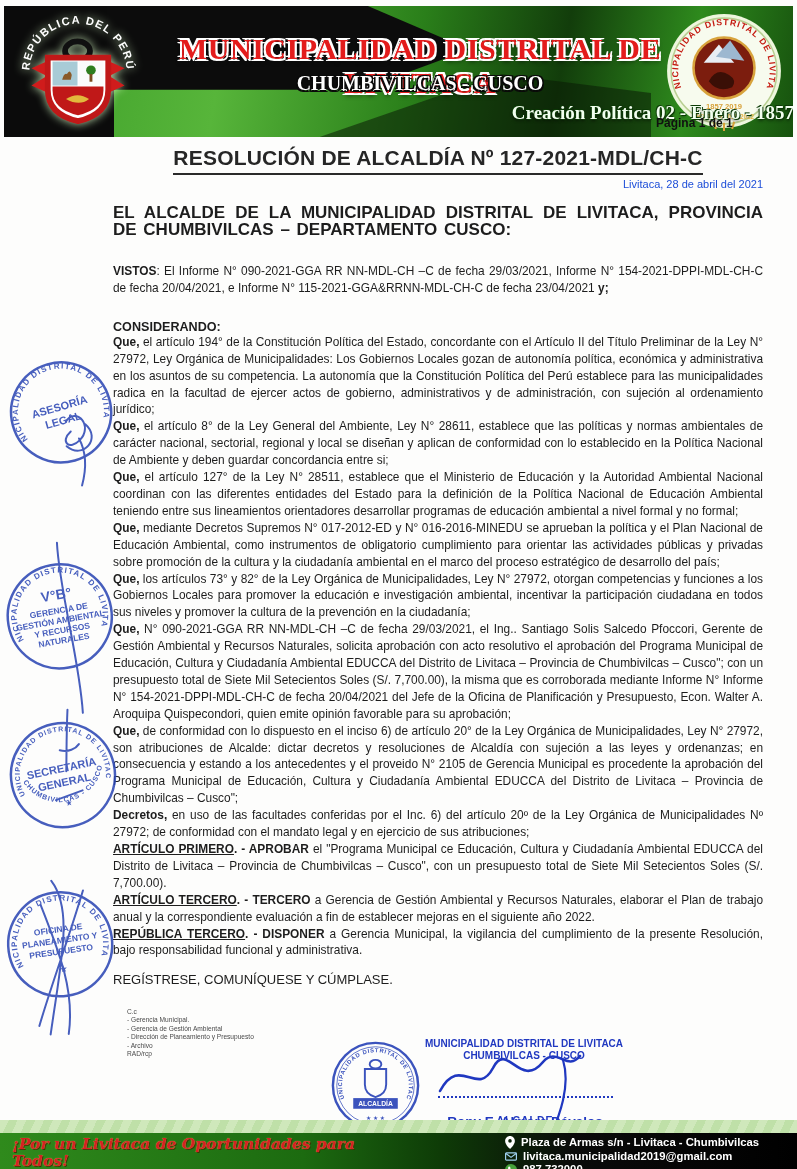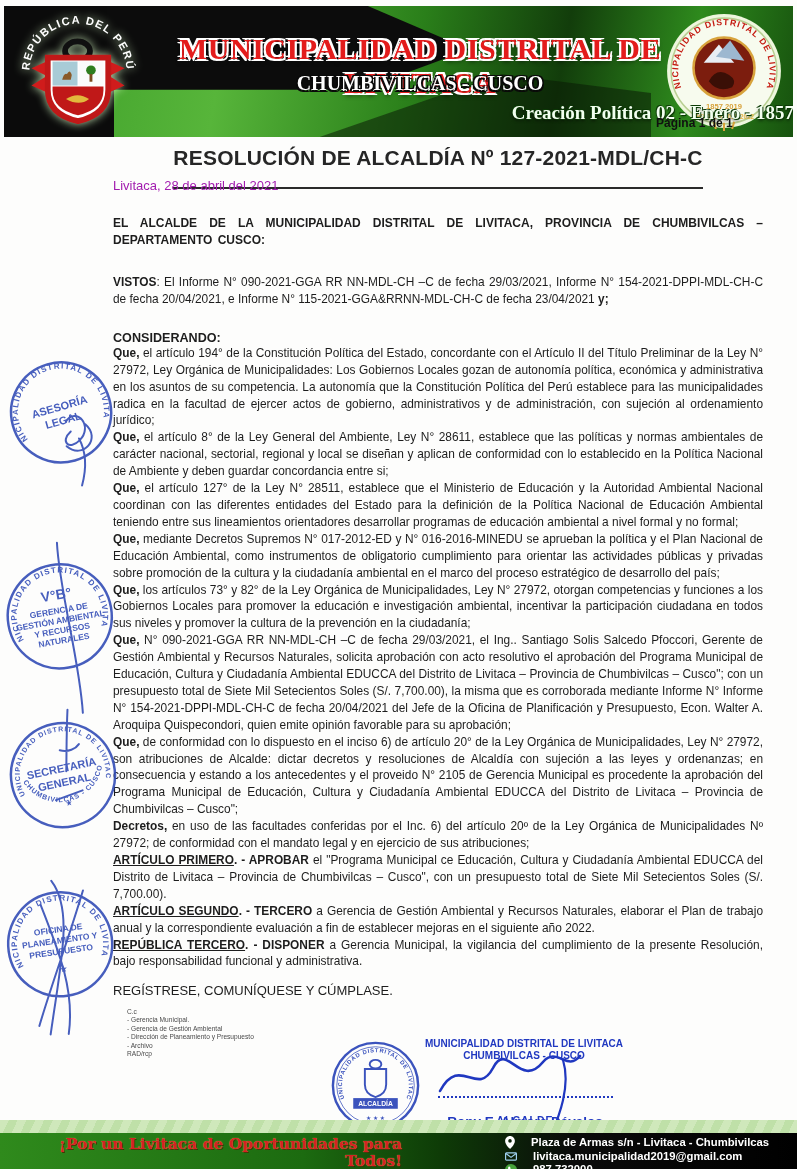--- a/index.html
+++ b/index.html
@@ -22,23 +22,23 @@
   .hdr-crea{position:absolute;left:20px;width:770px;top:96px;text-align:right;
     font-family:"Liberation Serif",serif;font-weight:900;font-size:19px;color:#f2fff0;
     text-shadow:1px 1px 0 #0c3a06,-1px -1px 0 #0c3a06,0 2px 3px rgba(0,0,0,.5);}
   .pagina{position:absolute;left:652px;top:110px;font-size:12px;font-weight:bold;color:#101010;}
   .arms,.seal{position:absolute;top:6px;}
   .arms{left:14px;}
   .seal{right:8px;top:4px;}
   
   .doc{position:absolute;left:113px;top:146px;width:650px;}
   .doc-title{text-align:center;font-size:21px;font-weight:bold;letter-spacing:.2px;color:#262626;}
-  .doc-title span{border-bottom:2.5px solid #2a2a2a;padding-bottom:18px;}
-  .doc-date{font-size:13px;margin-top:8px;color:#a21caf;}
-  .addr{margin-top:22px;font-weight:bold;font-size:12px;line-height:17px;text-align:justify;word-spacing:2px;}
+  .doc-title span{border-bottom:2.5px solid #2a2a2a;padding-bottom:4px;}
+  .doc-date{text-align:right;font-size:11px;margin-top:8px;color:#1d4ed8;}
+  .addr{margin-top:14px;font-weight:bold;font-size:17px;line-height:17px;text-align:justify;word-spacing:2px;}
   .para{margin:0;font-size:11.9px;line-height:16.9px;text-align:justify;color:#1d1d1d;}
   .mt10{margin-top:25px;}
   .hdg{font-weight:bold;font-size:12.6px;margin:23px 0 0 0;}
   .u{text-decoration:underline;}
   .closing{margin-top:13px;font-weight:normal;font-size:13px;}
   
   .cc{position:absolute;left:127px;top:1008px;font-size:6.6px;line-height:8.4px;color:#4a4a4a;}
   .cc div{margin:0;}
   
   .stamp{position:absolute;opacity:.88;}
@@ -51,26 +51,26 @@
   .sig-org{position:absolute;left:88px;top:2px;width:212px;text-align:center;font-weight:bold;font-size:10px;line-height:12px;color:#2038c0;}
   .sig-name{position:absolute;left:90px;top:62px;width:210px;text-align:center;font-weight:bold;font-size:13.5px;color:#2038c0;margin-top:16px;}
   .sig-role{position:absolute;left:90px;top:78px;width:210px;text-align:center;font-weight:bold;font-size:10.5px;letter-spacing:1px;}
   .sig-dni{position:absolute;left:90px;top:90px;width:210px;text-align:center;font-weight:bold;font-size:10px;}
   .dotted{position:absolute;left:108px;top:60px;width:175px;border-top:2.5px dotted #2038c0;}
   
   .footer-strip{position:absolute;left:0;top:1120px;width:797px;height:13px;
     background:repeating-linear-gradient(115deg,#cfe8bb 0 8px,#bfe0a8 8px 16px);}
   .footer{position:absolute;left:0;top:1133px;width:797px;height:36px;
     background:linear-gradient(to right,#2f8a1c 0%,#1c6b10 38%,#0e3c07 55%,#0a0a0a 72%,#000 100%);}
-  .motto{position:absolute;left:12px;top:2px;width:390px;text-align:right;
-    font-family:"DejaVu Serif",serif;font-weight:bold;color:#d42222;
+  .motto{position:absolute;left:12px;top:2px;width:390px;text-align:left;
+    font-family:"DejaVu Serif",serif;font-style:italic;font-weight:bold;color:#d42222;
     text-shadow:0 0 1px #e8c75c,1px 1px 0 #3a2a00;}
   .motto .l1{font-size:15.5px;line-height:17px;}
   .contact{position:absolute;left:505px;top:3px;width:288px;color:#fff;font-size:11.3px;font-weight:bold;}
-  .contact .row{display:flex;align-items:center;gap:16px;line-height:13.5px;}
+  .contact .row{display:flex;align-items:center;gap:6px;line-height:13.5px;}
   .contact svg{flex:0 0 auto;}
 </style>
 </head>
 <body>
 
 <div id="page">
 
   <div class="header">
     <div class="leftblack"></div>
     <div class="wedge1"></div>
@@ -130,21 +130,21 @@
     <p class="para"><b>Que,</b><span> el artículo 8° de la Ley General del Ambiente, Ley N° 28611, establece que las políticas y normas ambientales  de carácter nacional, sectorial, regional y local se diseñan y aplican de conformidad con lo establecido en la Política Nacional de Ambiente y deben guardar concordancia entre si;</span></p>
     <p class="para"><b>Que,</b><span>  el artículo 127° de la Ley N° 28511, establece que el Ministerio de Educación y la Autoridad Ambiental Nacional coordinan con las diferentes entidades del Estado para la definición de la Política Nacional de Educación Ambiental teniendo entre sus lineamientos  orientadores desarrollar programas  de educación ambiental a nivel formal y no formal;</span></p>
     <p class="para"><b>Que,</b><span> mediante Decretos Supremos N° 017-2012-ED y N° 016-2016-MINEDU se aprueban la política y el Plan Nacional de Educación Ambiental, como instrumentos de obligatorio cumplimiento para orientar las actividades públicas y privadas sobre promoción de la cultura y la ciudadanía ambiental en el marco del proceso estratégico de desarrollo del país;</span></p>
     <p class="para"><b>Que,</b><span> los artículos 73° y 82° de la Ley Orgánica de Municipalidades, Ley N° 27972, otorgan  competencias y funciones  a los Gobiernos Locales para promover la educación e investigación  ambiental, incentivar la participación ciudadana en todos sus niveles y promover la cultura de la prevención en la ciudadanía;</span></p>
     <p class="para"><b>Que,</b><span>  N° 090-2021-GGA RR NN-MDL-CH –C  de fecha 29/03/2021, el Ing.. Santiago Solis Salcedo Pfoccori, Gerente de Gestión Ambiental y Recursos Naturales, solicita  aprobación con acto resolutivo el aprobación del Programa Municipal de Educación, Cultura y Ciudadanía Ambiental EDUCCA del Distrito de Livitaca – Provincia de Chumbivilcas – Cusco"; con un presupuesto total de Siete Mil Setecientos Soles (S/. 7,700.00), la misma que es corroborada  mediante Informe N° Informe N° 154-2021-DPPI-MDL-CH-C de fecha 20/04/2021 del  Jefe de la Oficina de Planificación y Presupuesto, Econ. Walter A. Aroquipa Quispecondori, quien emite opinión favorable para su aprobación;</span></p>
     <p class="para"><b>Que,</b><span>  de conformidad  con lo dispuesto  en el inciso 6) de artículo 20° de la Ley Orgánica de Municipalidades, Ley N° 27972,  son atribuciones de Alcalde: dictar decretos y resoluciones de Alcaldía con sujeción a las leyes  y ordenanzas;  en consecuencia y estando a los antecedentes y el proveido N° 2105 de Gerencia Municipal es procedente la aprobación del Programa Municipal de Educación, Cultura y Ciudadanía Ambiental EDUCCA del Distrito de Livitaca – Provincia de Chumbivilcas – Cusco";</span></p>
     <p class="para"><b>Decretos,</b><span> en uso de las facultades conferidas por el Inc. 6) del artículo 20º de la Ley Orgánica de Municipalidades Nº 27972; de conformidad con el mandato legal y en ejercicio de sus atribuciones;</span></p>
 
 
     <p class="para"><b class="u">ARTÍCULO PRIMERO</b><b>. - APROBAR</b><span> el "Programa Municipal ce Educación, Cultura y Ciudadanía Ambiental EDUCCA del Distrito de Livitaca – Provincia de Chumbivilcas – Cusco", con un presupuesto total de Siete Mil Setecientos Soles (S/. 7,700.00).</span></p>
-    <p class="para"><b class="u">ARTÍCULO SEGUNDO</b><b>. - TERCERO</b><span> a Gerencia de Gestión Ambiental y Recursos Naturales,  elaborar el Plan de trabajo anual y  la correspondiente evaluación a fin de establecer mejoras en el siguiente año 2022.</span></p>
+    <p class="para"><b class="u">ARTÍCULO TERCERO</b><b>. - TERCERO</b><span> a Gerencia de Gestión Ambiental y Recursos Naturales,  elaborar el Plan de trabajo anual y  la correspondiente evaluación a fin de establecer mejoras en el siguiente año 2022.</span></p>
     <p class="para"><b class="u">REPÚBLICA TERCERO</b><b>. - DISPONER</b><span> a Gerencia Municipal, la vigilancia del cumplimiento de la presente Resolución, bajo responsabilidad funcional y administrativa.</span></p>
 
     <p class="closing">REGÍSTRESE, COMUNÍQUESE Y CÚMPLASE.</p>
   </div>
 
   <div class="cc">
     <div>C.c</div>
     <div>- Gerencia Municipal.</div>
     <div>- Gerencia de Gestión Ambiental</div>
     <div>- Dirección de Planeamiento y Presupuesto</div>

